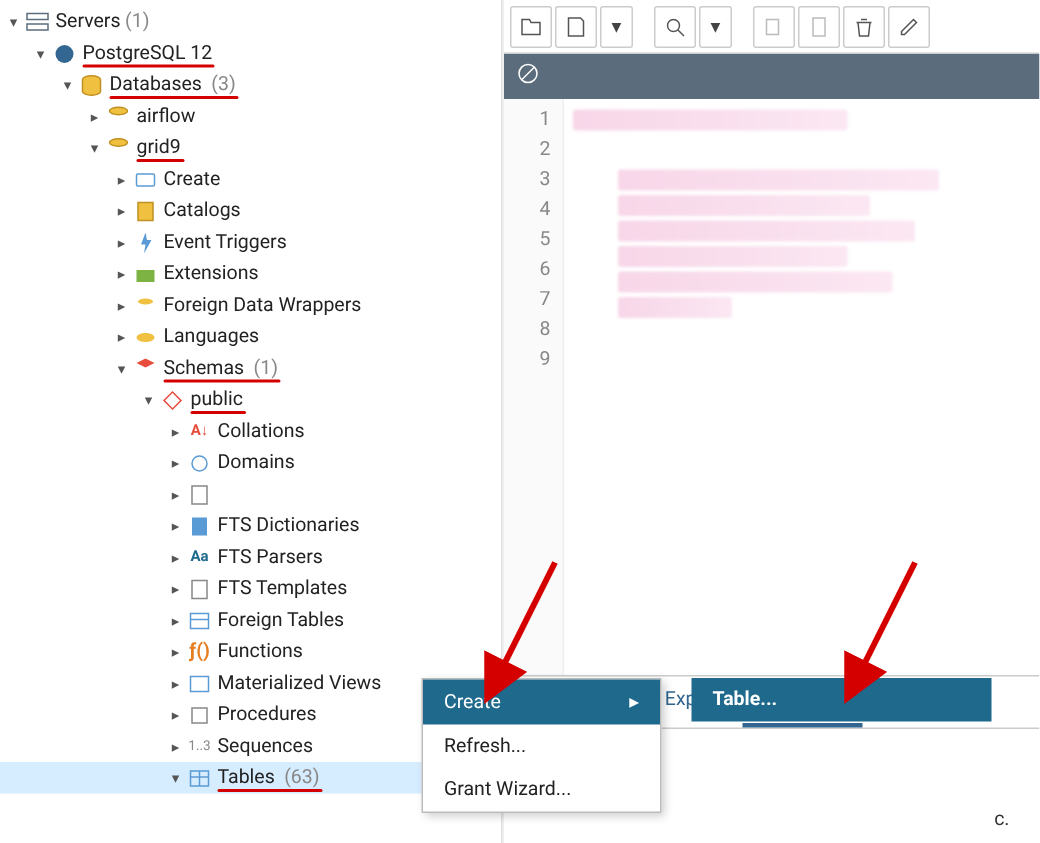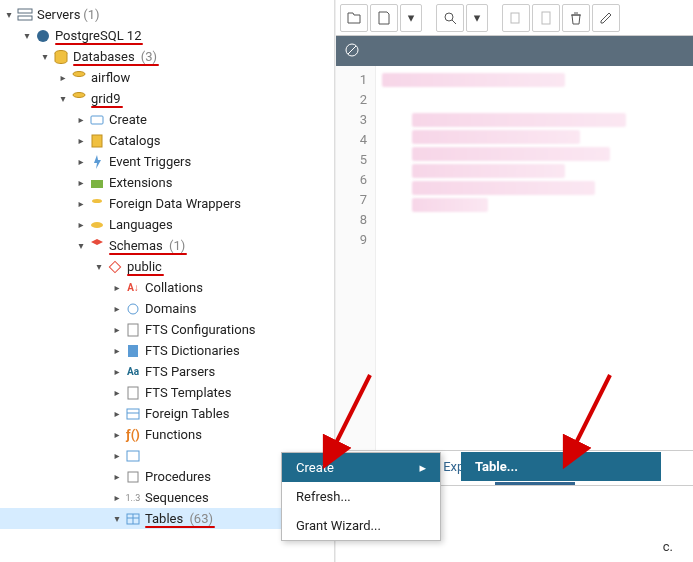--- a/index.html
+++ b/index.html
@@ -175,21 +175,20 @@
       </span>
       <span>Domains</span>
     </div>
   <div class="tree-row" style="padding-left:110px">
       <span class="tog">▸</span>
       <span class="ico">
         <svg class="ic" viewBox="0 0 16 16">
           <rect x="3" y="2" width="10" height="12" fill="none" stroke="#888"></rect>
         </svg>
       </span>
-      <span>FTS Configurations</span>
     </div>
   <div class="tree-row" style="padding-left:110px">
       <span class="tog">▸</span>
       <span class="ico">
         <svg class="ic" viewBox="0 0 16 16">
           <rect x="3" y="2" width="10" height="12" fill="#5b9bd5"></rect>
         </svg>
       </span>
       <span>FTS Dictionaries</span>
     </div>
@@ -226,20 +225,21 @@
       </span>
       <span>Functions</span>
     </div>
   <div class="tree-row" style="padding-left:110px">
       <span class="tog">▸</span>
       <span class="ico">
         <svg class="ic" viewBox="0 0 16 16">
           <rect x="2" y="3" width="12" height="10" fill="none" stroke="#5b9bd5"></rect>
         </svg>
       </span>
+      <span>Materialized Views</span>
     </div>
   <div class="tree-row" style="padding-left:110px">
       <span class="tog">▸</span>
       <span class="ico">
         <svg class="ic" viewBox="0 0 16 16">
           <rect x="3" y="3" width="10" height="10" fill="none" stroke="#888"></rect>
         </svg>
       </span>
       <span>Procedures</span>
     </div>

